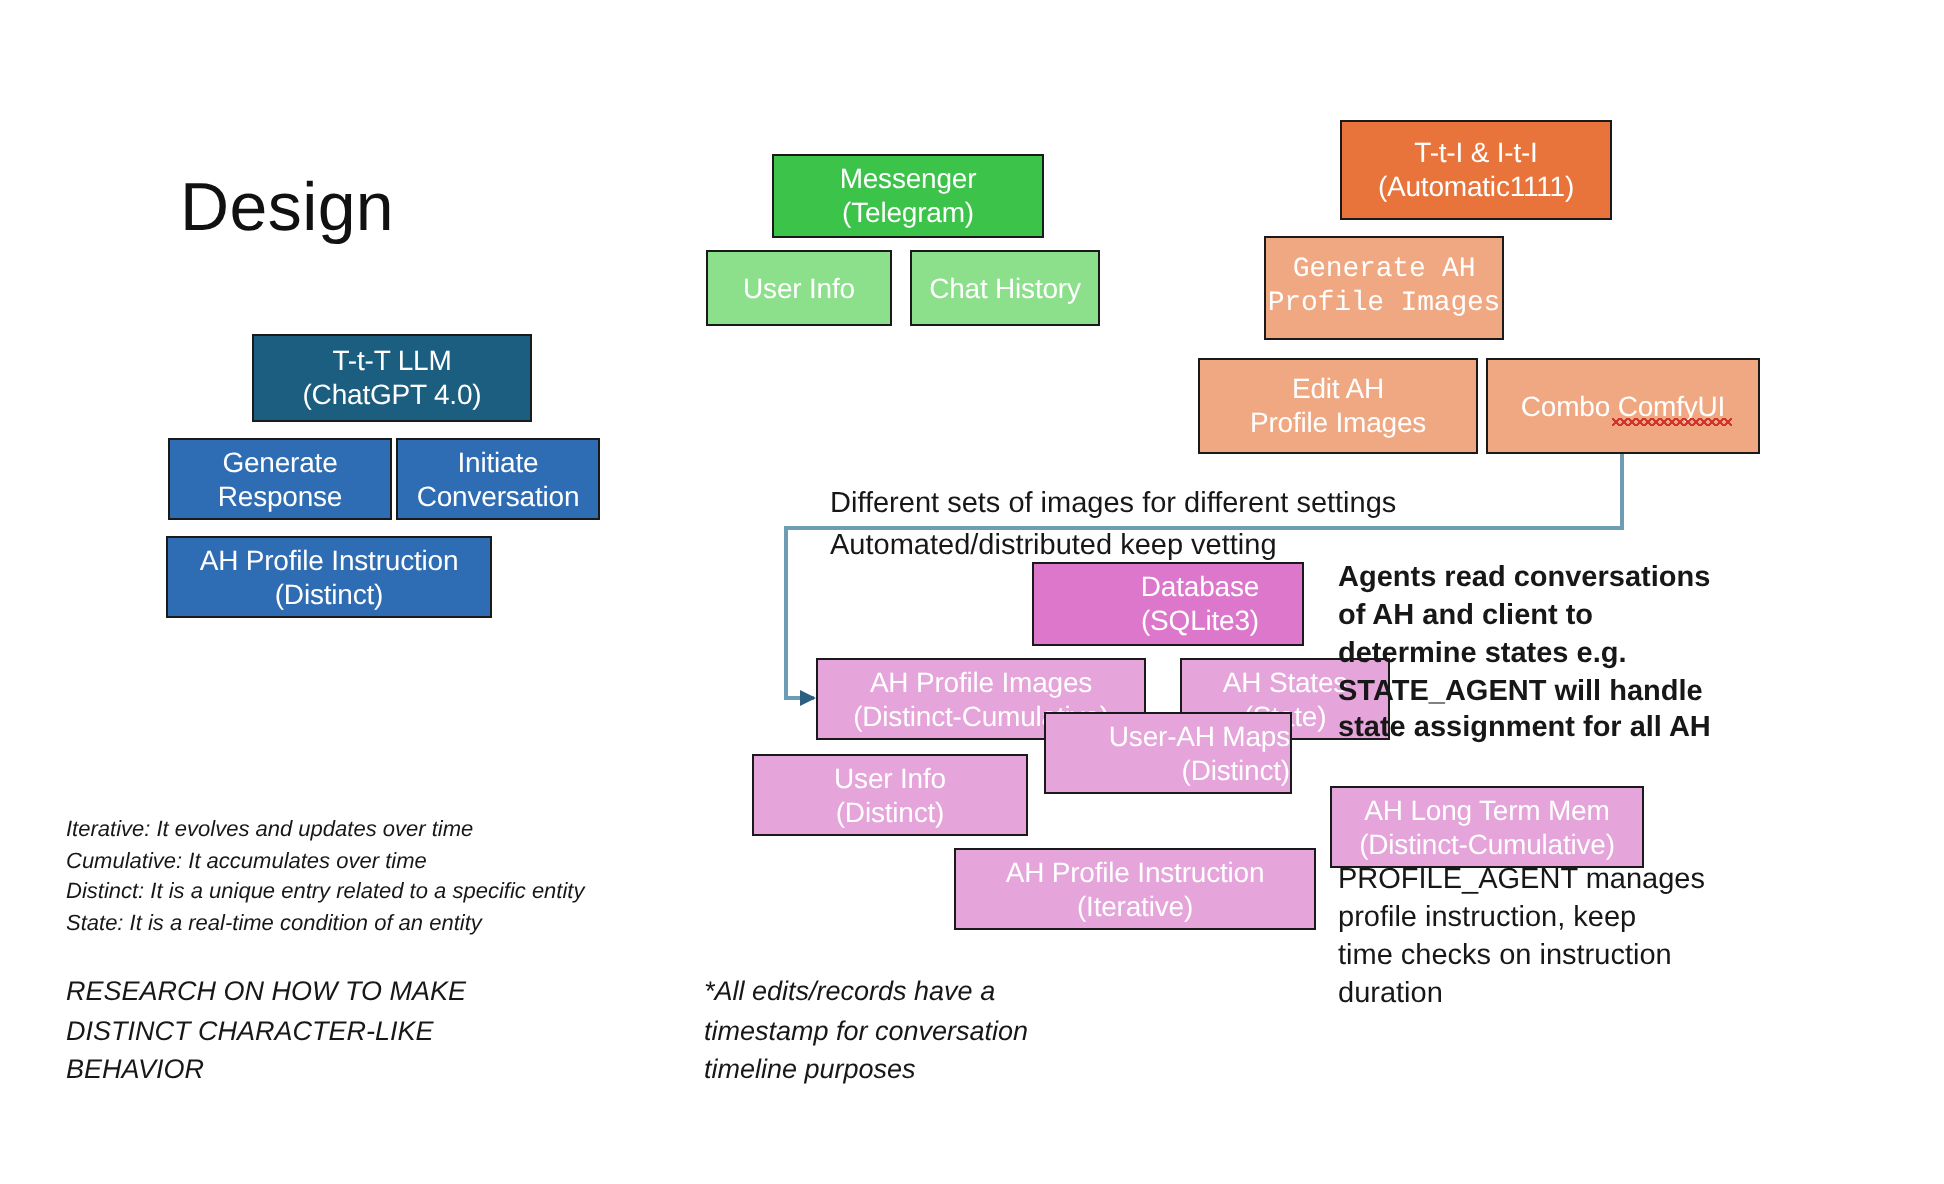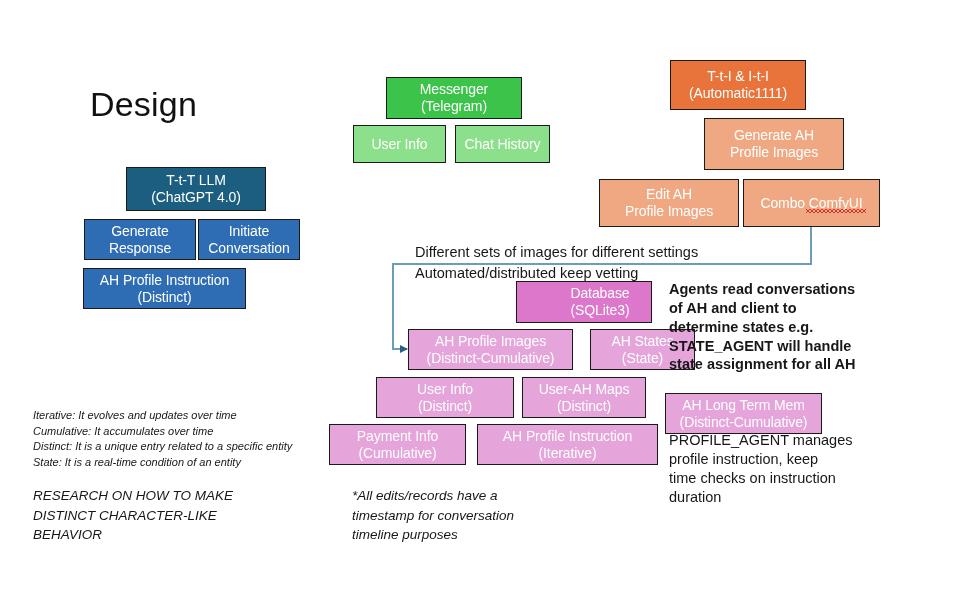--- a/index.html
+++ b/index.html
@@ -131,21 +131,21 @@
 
   <div class="box c-green-light" style="left:455px; top:125px; width:95px; height:38px; font-size:14px;">
     <span class="l1">Chat History</span>
   </div>
 
   <div class="box c-orange-dark" style="left:670px; top:60px; width:136px; height:50px; font-size:14px;">
     <span class="l1">T-t-I &amp; I-t-I</span>
     <span class="l2">(Automatic1111)</span>
   </div>
 
-  <div class="box c-orange-light" style="left:704px; top:118px; width:140px; height:52px; font-size:14px;">
+  <div class="box c-orange-light" style="left:632px; top:118px; width:120px; height:52px; font-size:14px;font-family:Liberation Mono, monospace;">
     <span class="l1">Generate AH</span>
     <span class="l2">Profile Images</span>
   </div>
 
   <div class="box c-orange-light" style="left:599px; top:179px; width:140px; height:48px; font-size:14px;">
     <span class="l1">Edit AH</span>
     <span class="l2">Profile Images</span>
   </div>
 
   <div class="box c-orange-light" style="left:743px; top:179px; width:137px; height:48px; font-size:14px;">
@@ -175,34 +175,30 @@
   <div class="box c-pink-light" style="left:590px; top:329px; width:105px; height:41px; font-size:14px;">
     <span class="l1">AH States</span>
     <span class="l2">(State)</span>
   </div>
 
   <div class="box c-pink-light" style="left:376px; top:377px; width:138px; height:41px; font-size:14px;">
     <span class="l1">User Info</span>
     <span class="l2">(Distinct)</span>
   </div>
 
-  <div class="box c-pink-light" style="left:522px; top:377px; width:124px; height:41px; font-size:14px;">
+  <div class="box c-pink-light" style="left:522px; top:356px; width:124px; height:41px; font-size:14px;align-items:flex-end;">
     <span class="l1">User-AH Maps</span>
     <span class="l2">(Distinct)</span>
   </div>
 
   <div class="box c-pink-light" style="left:665px; top:377px; width:157px; height:41px; font-size:14px;margin-top:16px;">
     <span class="l1">AH Long Term Mem</span>
     <span class="l2">(Distinct-Cumulative)</span>
   </div>
 
-  <div class="box c-pink-light" style="left:329px; top:424px; width:137px; height:41px; font-size:14px;">
-    <span class="l1">Payment Info</span>
-    <span class="l2">(Cumulative)</span>
-  </div>
 
   <div class="box c-pink-light" style="left:477px; top:424px; width:181px; height:41px; font-size:14px;">
     <span class="l1">AH Profile Instruction</span>
     <span class="l2">(Iterative)</span>
   </div>
 
   <div class="note" style="left:669px; top:280px;font-weight:bold;">Agents read conversations
 of AH and client to
 determine states e.g.
 STATE_AGENT will handle

